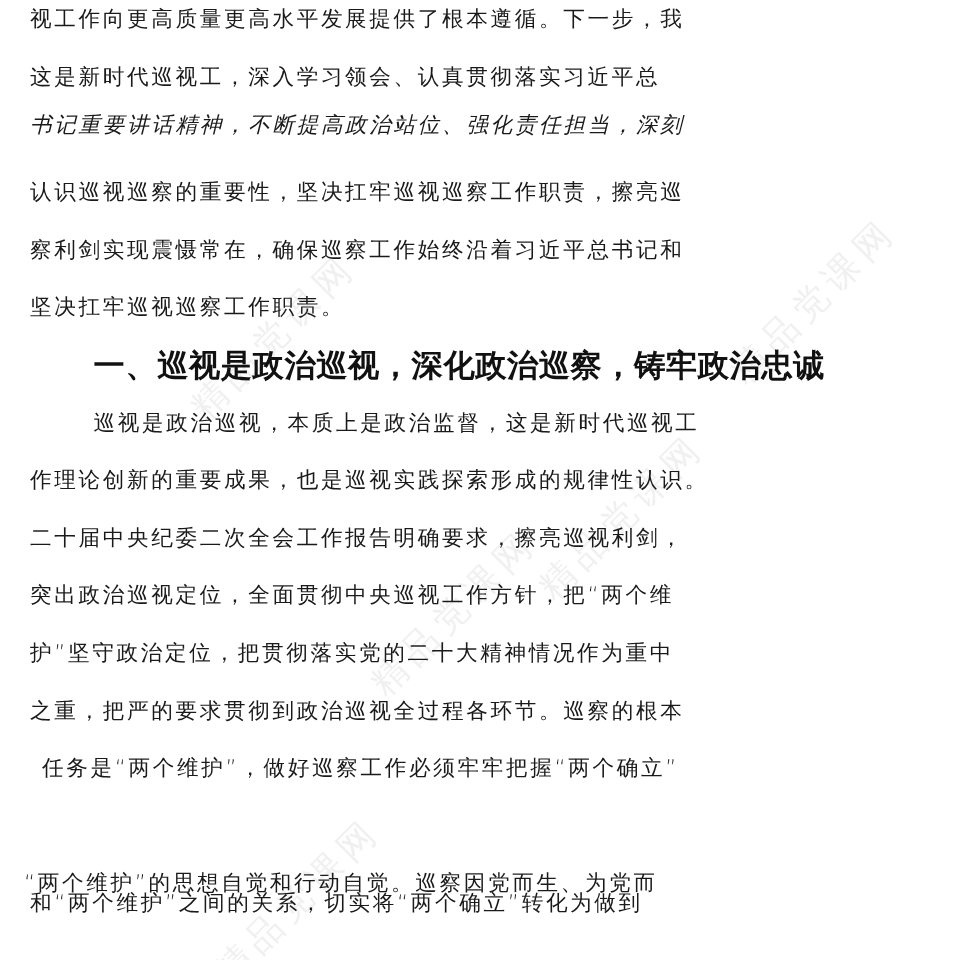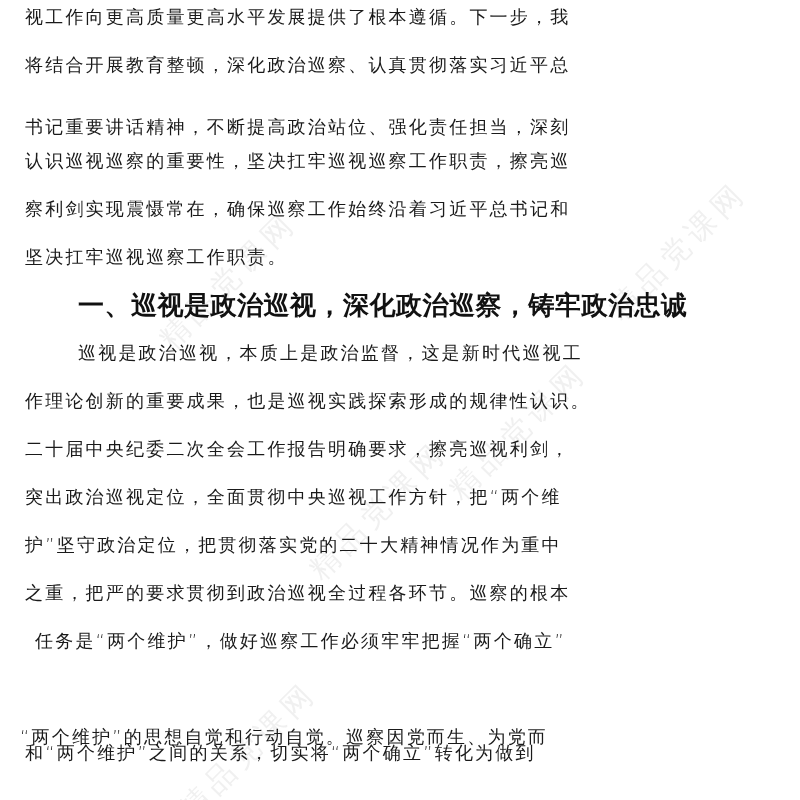--- a/index.html
+++ b/index.html
@@ -28,22 +28,22 @@
 <div class="page">
   <div id="watermarks">
       <div class="wm" style="left: 150px; top: 330px;">精品党课网</div>
       <div class="wm" style="left: 300px; top: 560px;">精品党课网</div>
       <div class="wm" style="left: 440px; top: 480px;">精品党课网</div>
       <div class="wm" style="left: 600px; top: 300px;">精品党课网</div>
       <div class="wm" style="left: 170px; top: 800px;">精品党课网</div>
     </div>
   <div id="lines">
       <div class="line" style="top: 2px; left: 25px;">视工作向更高质量更高水平发展提供了根本遵循。下一步，我</div>
-      <div class="line" style="top: 50px; left: 25px;">将结合开展教育整顿，深化政治巡察、认真贯彻落实习近平总</div>
-      <div class="line" style="top: 112px; left: 25px;">书记重要讲话精神，不断提高政治站位、强化责任担当，深刻</div>
+      <div class="line" style="top: 50px; left: 25px;">这是新时代巡视工，深入学习领会、认真贯彻落实习近平总</div>
+      <div class="line" style="top: 90px; left: 25px; font-style: italic;">书记重要讲话精神，不断提高政治站位、强化责任担当，深刻</div>
       <div class="line" style="top: 146px; left: 25px;">认识巡视巡察的重要性，坚决扛牢巡视巡察工作职责，擦亮巡</div>
       <div class="line" style="top: 194px; left: 25px;">察利剑实现震慑常在，确保巡察工作始终沿着习近平总书记和</div>
       <div class="line" style="top: 242px; left: 25px;">坚决扛牢巡视巡察工作职责。</div>
       <div class="line heading" style="top: 290px; left: 78px;">一、巡视是政治巡视，深化政治巡察，铸牢政治忠诚</div>
       <div class="line" style="top: 338px; left: 78px;">巡视是政治巡视，本质上是政治监督，这是新时代巡视工</div>
       <div class="line" style="top: 386px; left: 25px;">作理论创新的重要成果，也是巡视实践探索形成的规律性认识。</div>
       <div class="line" style="top: 434px; left: 25px;">二十届中央纪委二次全会工作报告明确要求，擦亮巡视利剑，</div>
       <div class="line" style="top: 482px; left: 25px;">突出政治巡视定位，全面贯彻中央巡视工作方针，把“两个维</div>
       <div class="line" style="top: 530px; left: 25px;">护”坚守政治定位，把贯彻落实党的二十大精神情况作为重中</div>
       <div class="line" style="top: 578px; left: 25px;">之重，把严的要求贯彻到政治巡视全过程各环节。巡察的根本</div>

